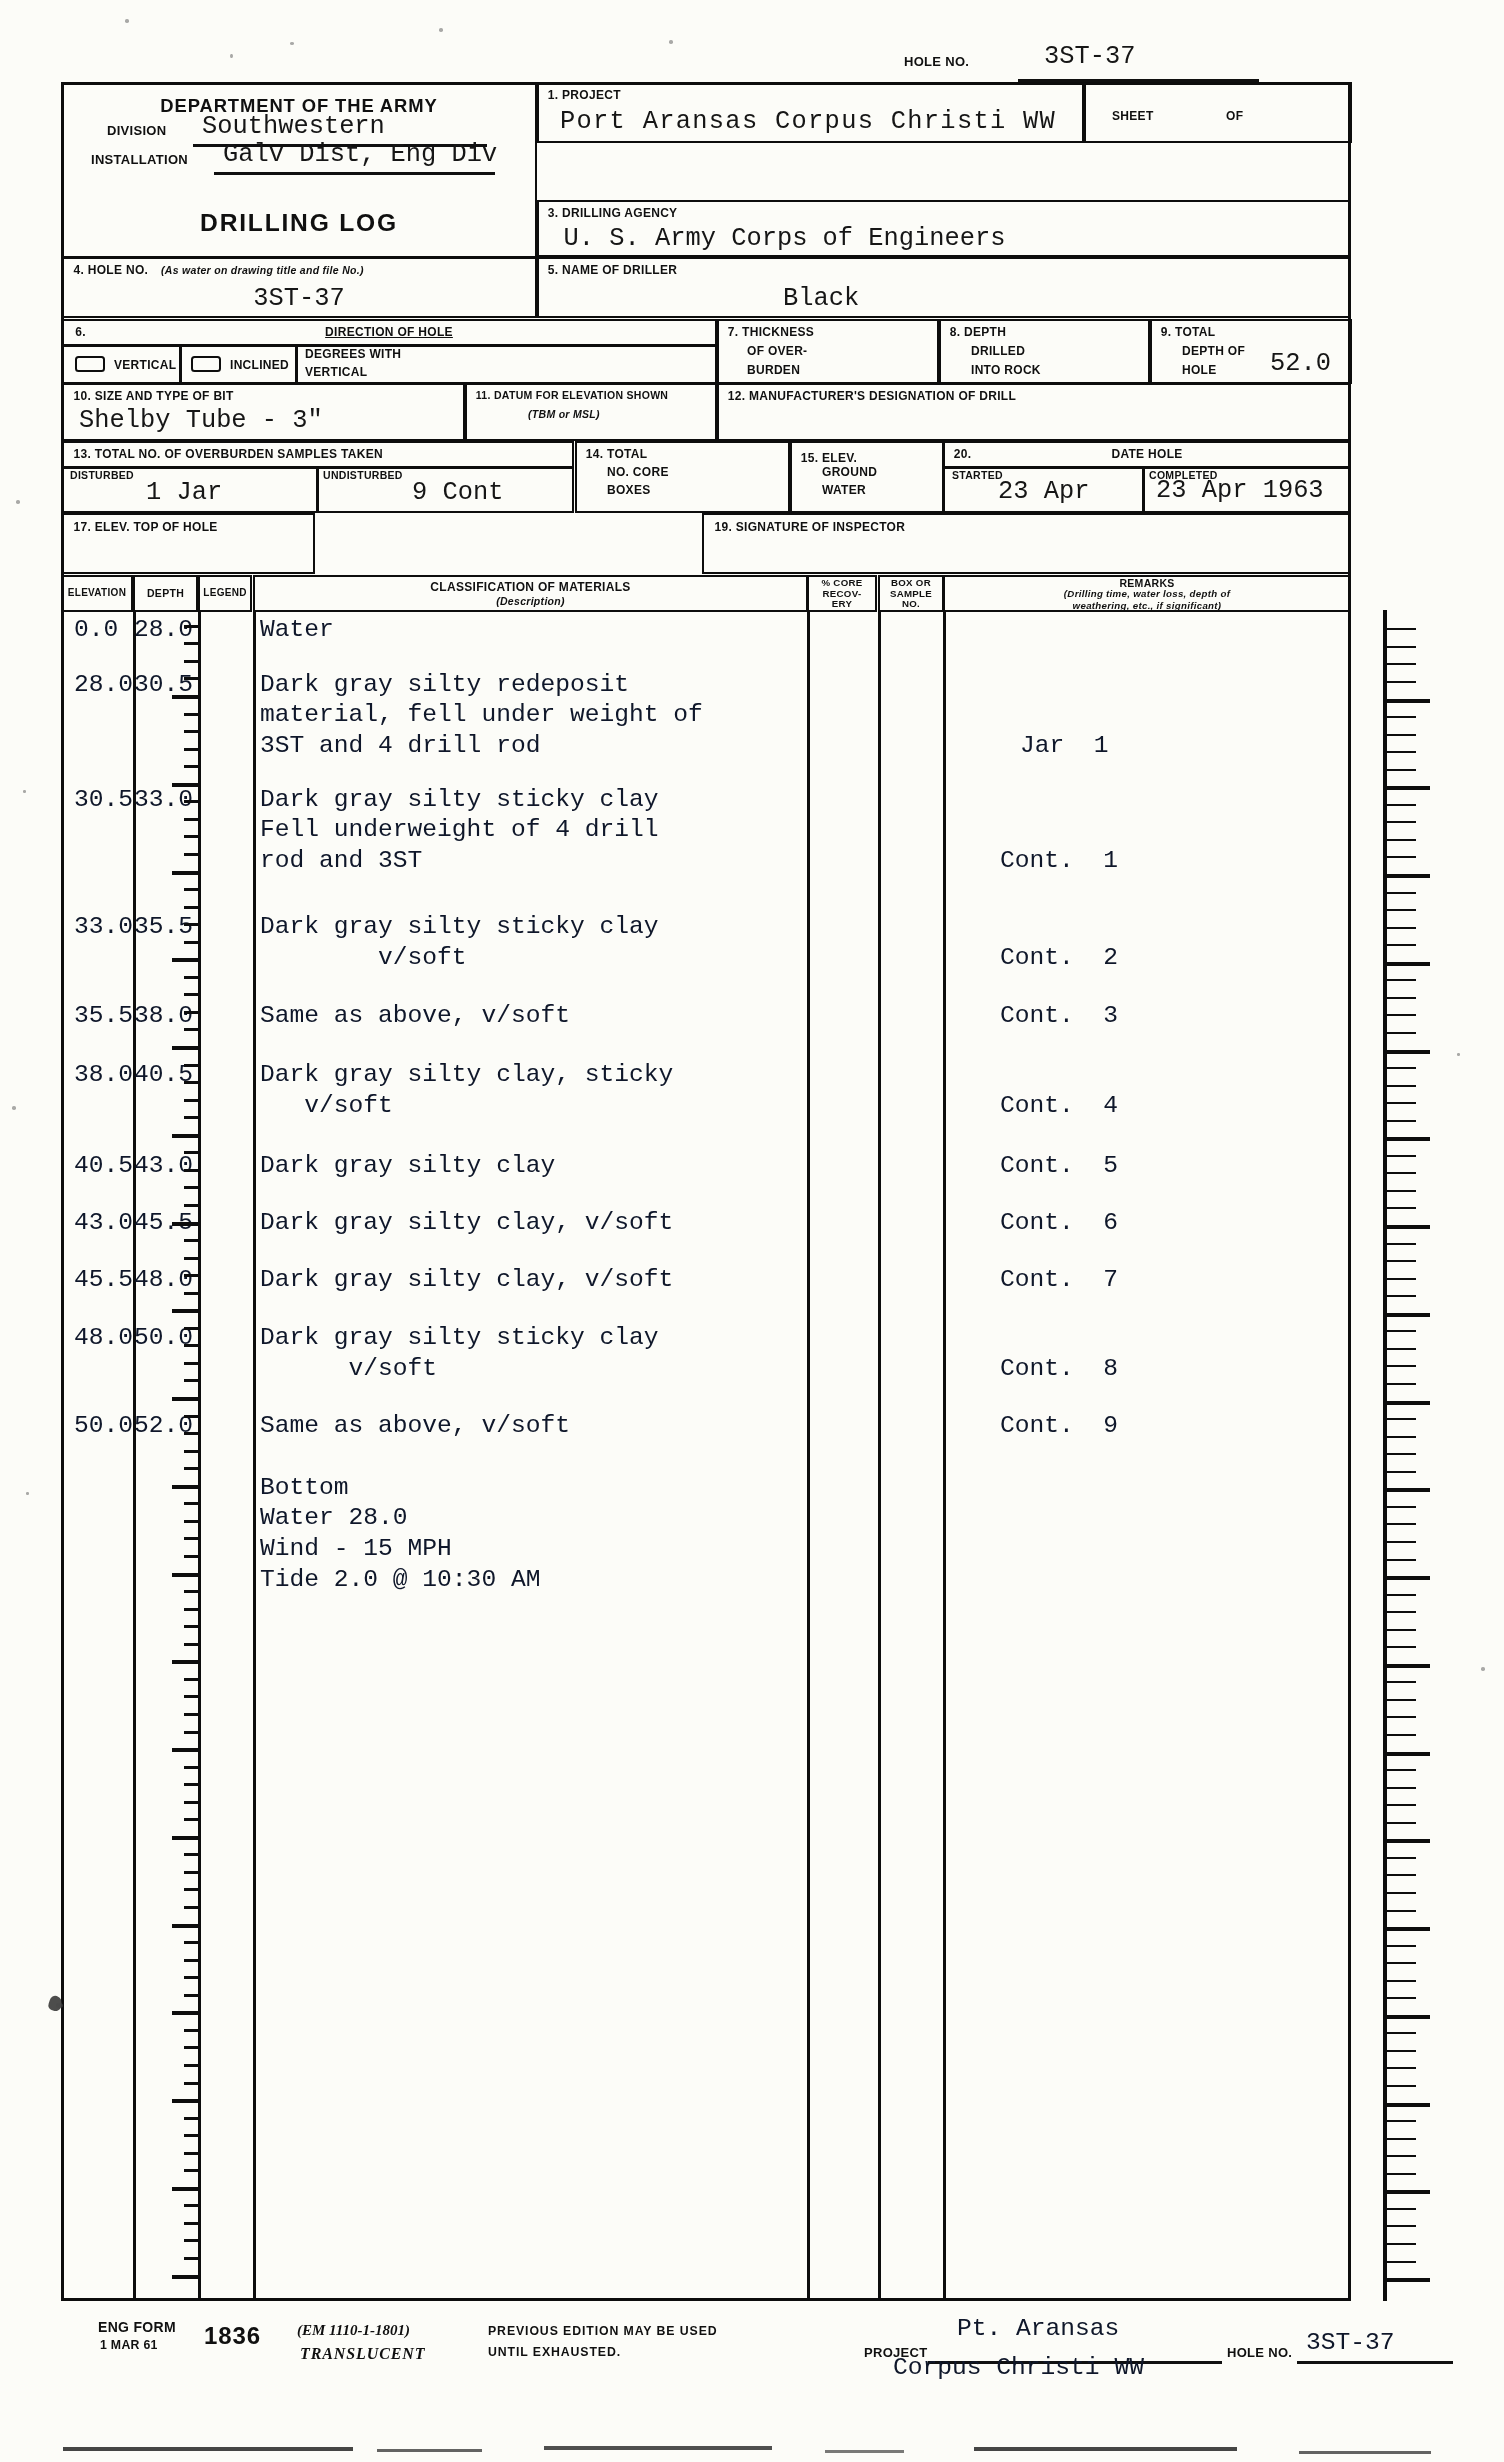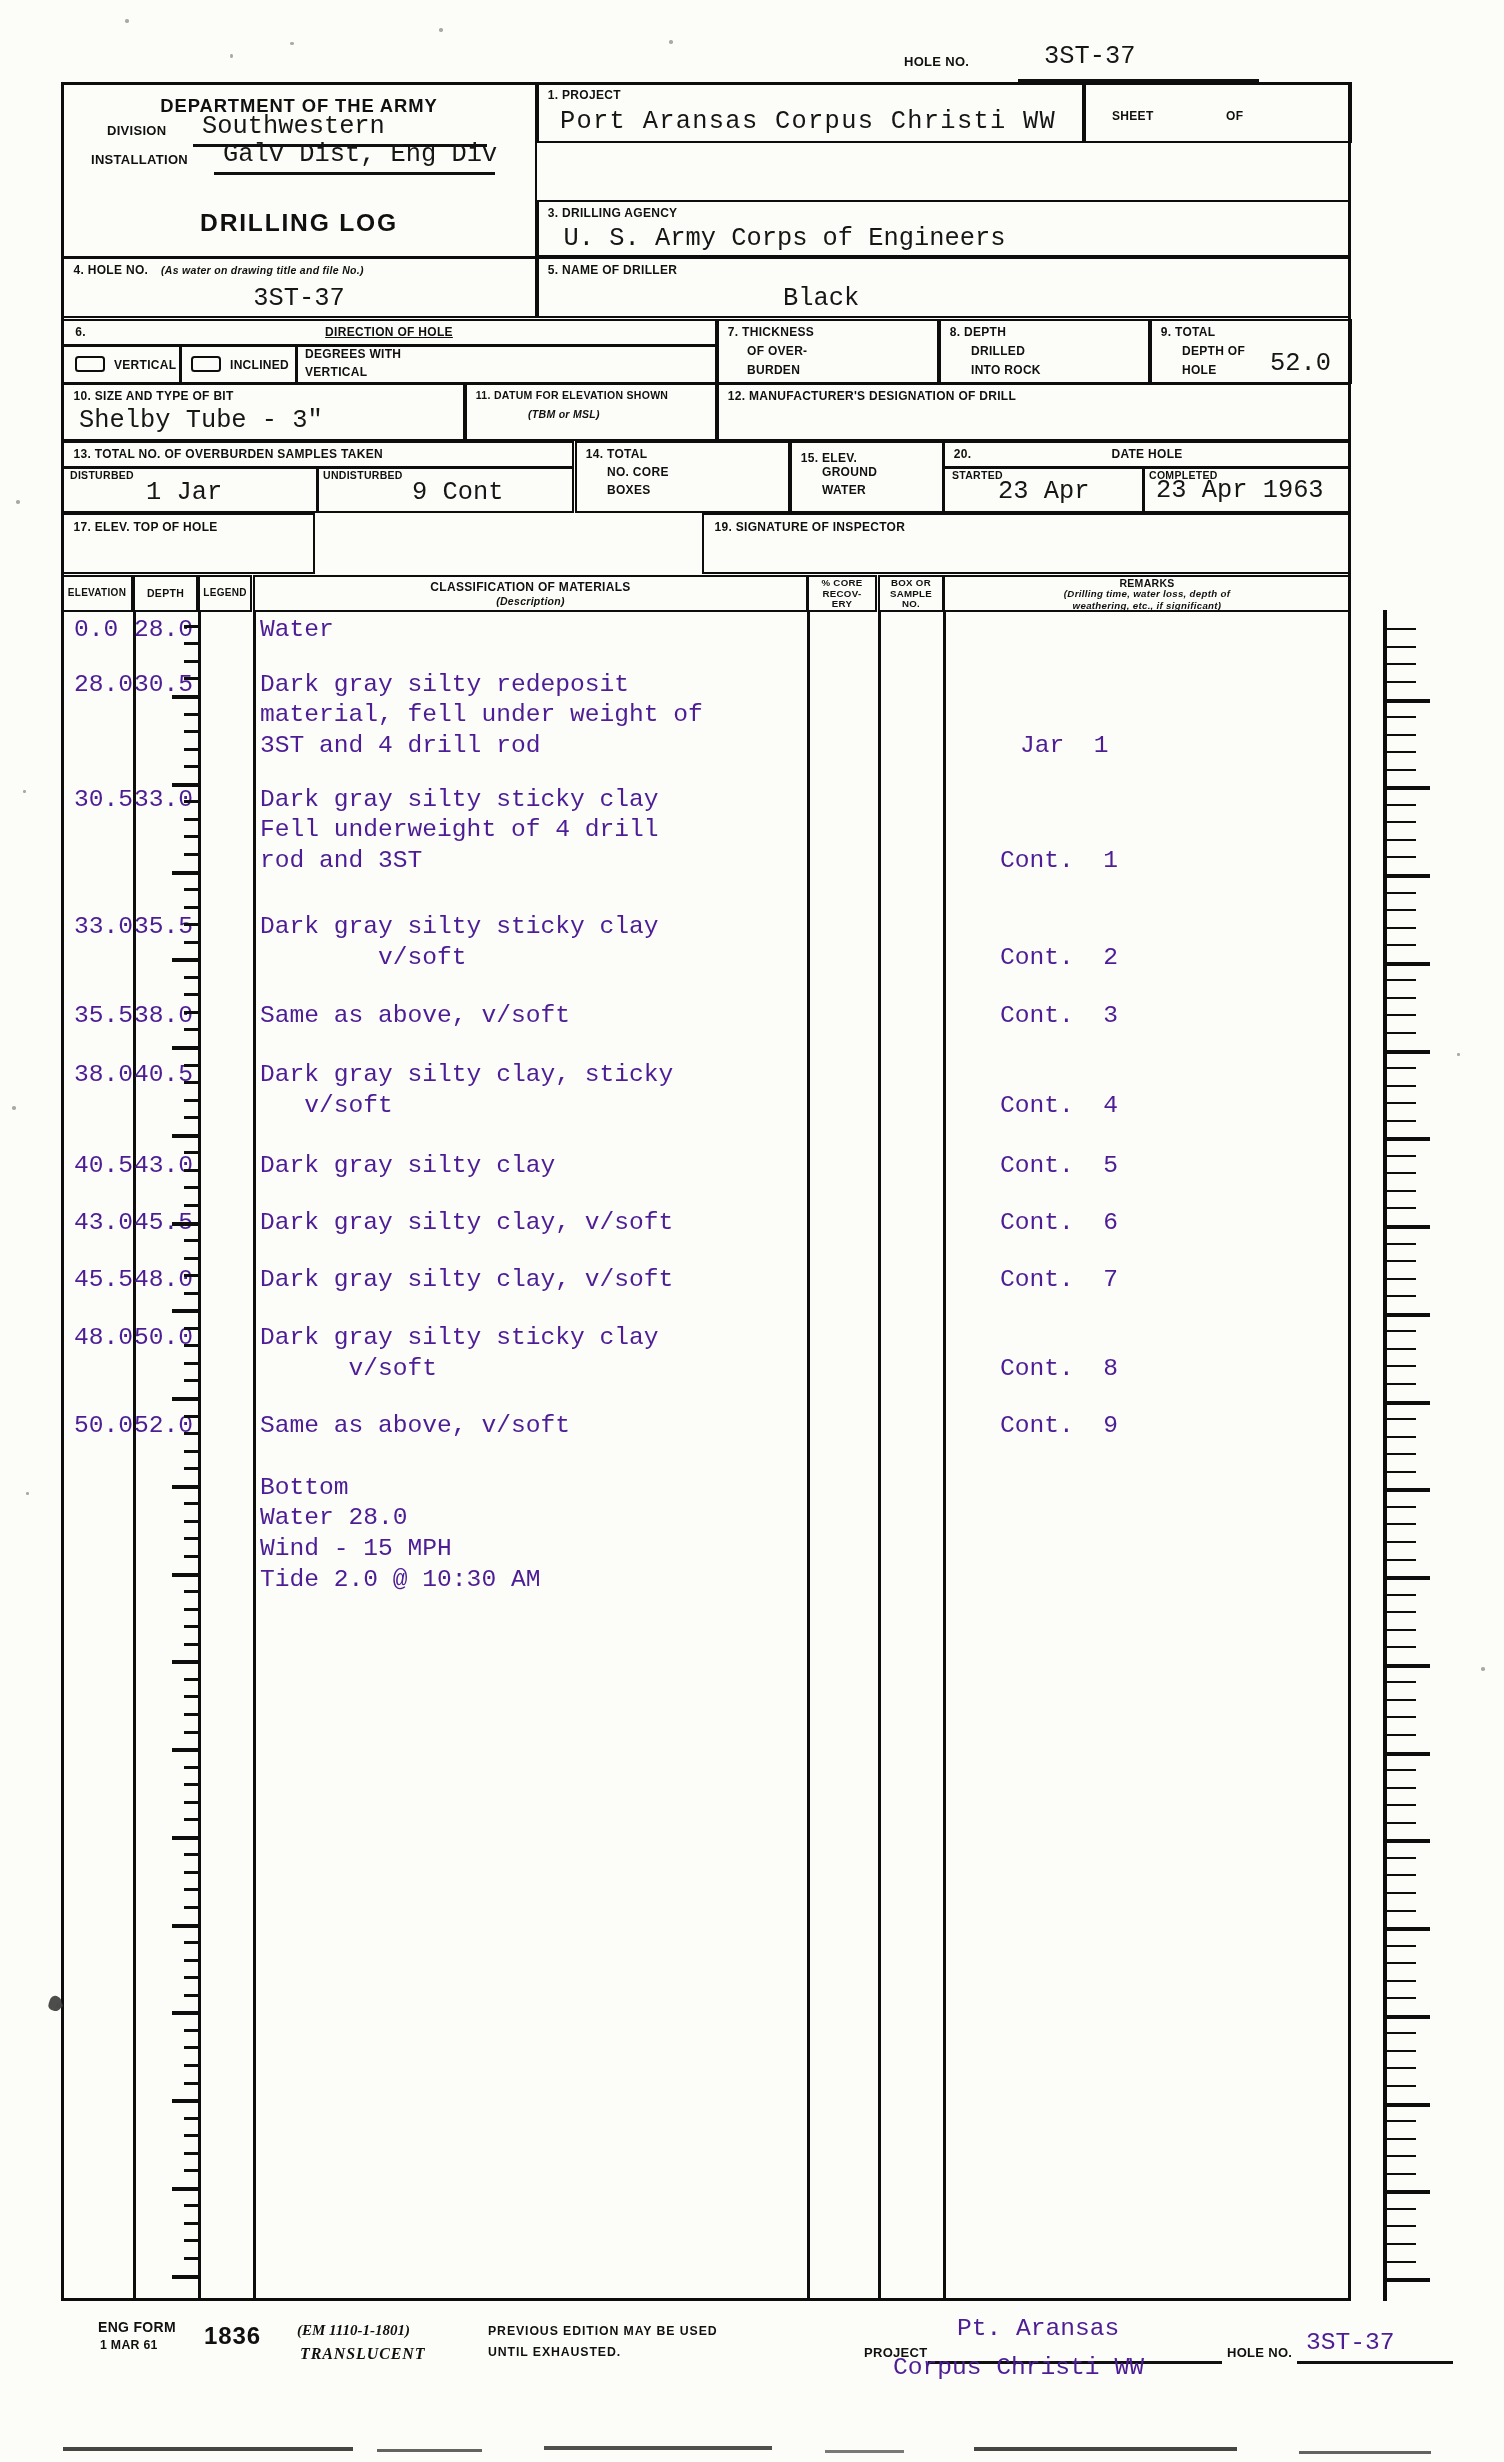--- a/index.html
+++ b/index.html
@@ -6,21 +6,21 @@
   #page{position:relative;width:1504px;height:2462px;background:#fcfcf8;overflow:hidden;
         font-family:"Liberation Sans",sans-serif;color:#101010;}
   .abs{position:absolute;}
   .box{position:absolute;border:2.6px solid #0d0d0d;box-sizing:border-box;}
   .frame{position:absolute;border:3.5px solid #0d0d0d;box-sizing:border-box;}
   .lbl{font-family:"Liberation Sans",sans-serif;font-weight:bold;font-size:12px;
        letter-spacing:0.3px;color:#101010;white-space:nowrap;}
   .lbl-sm{font-size:10.5px;}
   .lbl-it{font-style:italic;font-size:10.5px;}
   .typed{font-family:"Liberation Mono","DejaVu Sans Mono",monospace;font-size:24.6px;
-         color:#4c1d95;white-space:pre;line-height:31px;}
+         color:#0f172a;white-space:pre;line-height:31px;}
   .typed-hdr{font-family:"Liberation Mono","DejaVu Sans Mono",monospace;font-size:25.4px;
          color:#161616;white-space:pre;}
   .vline{position:absolute;width:2.6px;background:#0d0d0d;}
   .hline{position:absolute;height:2.6px;background:#0d0d0d;}
   .tick{position:absolute;background:#0d0d0d;}
   .chk{position:absolute;width:30px;height:16px;border:2.6px solid #0d0d0d;border-radius:3.5px;box-sizing:border-box;}
   .big-title{font-weight:bold;font-size:24.6px;letter-spacing:1.8px;}
   .dept{font-weight:bold;font-size:18.4px;letter-spacing:0.9px;}
   .uline{position:absolute;height:2.6px;background:#101010;}
   .serif-it{font-family:"Liberation Serif",serif;font-style:italic;font-weight:bold;}

